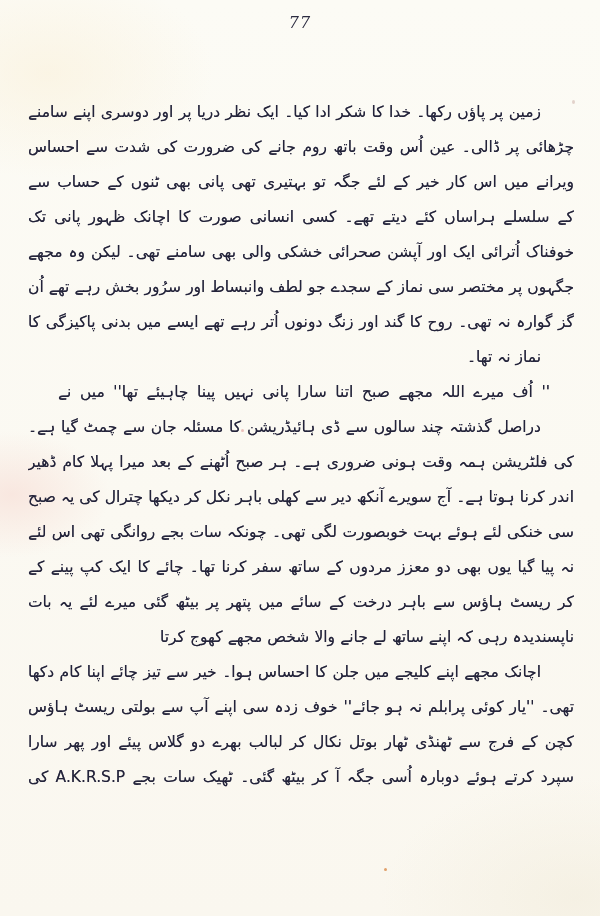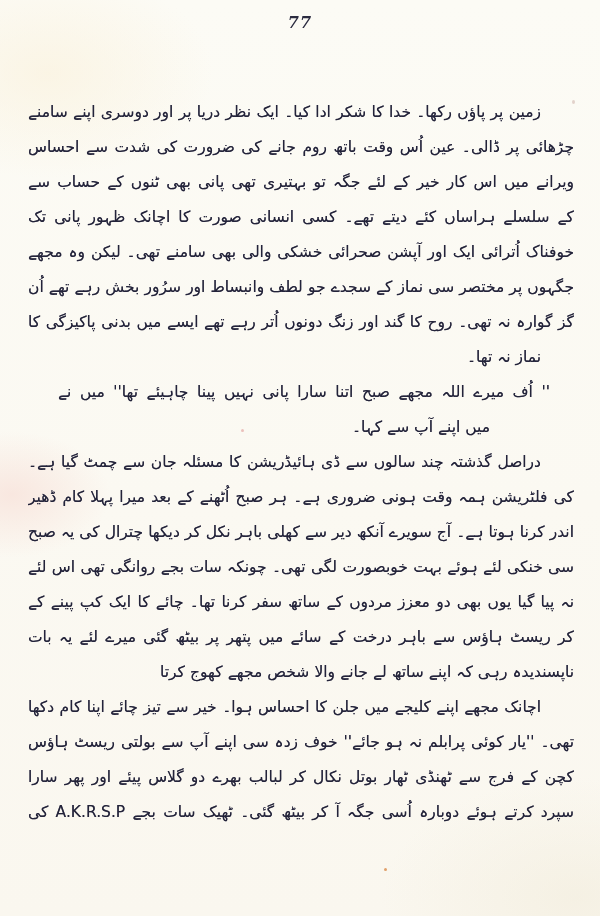--- a/index.html
+++ b/index.html
@@ -10,21 +10,21 @@
       radial-gradient(220px 140px at 8% 8%, rgba(250,242,222,0.7), rgba(250,242,222,0) 75%),
       radial-gradient(260px 160px at 96% 98%, rgba(240,234,216,0.5), rgba(240,234,216,0) 75%),
       linear-gradient(180deg,#fcfbf5 0%,#fbf9f2 55%,#faf7ef 100%);
     font-family:"DejaVu Sans","Liberation Sans",sans-serif;
     color:#23233a;
   }
   .page-number{
     position:absolute;top:13px;left:0;right:0;
     text-align:center;
     font-family:"DejaVu Serif","Liberation Serif",serif;
-    font-style:italic;font-weight:700;font-size:16px;
+    font-style:italic;font-weight:400;font-size:16px;
     letter-spacing:1px;color:#2b2b40;
   }
   .text-block{
     position:absolute;top:95px;left:28px;width:546px;
     direction:rtl;
   }
   .line{
     height:35px;line-height:35px;
     font-size:15.5px;
     overflow:hidden;
@@ -50,21 +50,20 @@
 <div class="text-block" dir="rtl" lang="ur">
   <div class="line j pi">زمین پر پاؤں رکھا۔ خدا کا شکر ادا کیا۔ ایک نظر دریا پر اور دوسری اپنے سامنے عمودی</div>
   <div class="line j">چڑھائی پر ڈالی۔ عین اُس وقت باتھ روم جانے کی ضرورت کی شدت سے احساس ہوا۔ یہاں اس</div>
   <div class="line j">ویرانے میں اس کار خیر کے لئے جگہ تو بہتیری تھی پانی بھی ٹنوں کے حساب سے موجود تھا۔ پر ''اگر''</div>
   <div class="line j">کے سلسلے ہراساں کئے دیتے تھے۔ کسی انسانی صورت کا اچانک ظہور پانی تک رسائی کے لئے</div>
   <div class="line j">خوفناک اُترائی ایک اور آپشن صحرائی خشکی والی بھی سامنے تھی۔ لیکن وہ مجھے قبول نہ تھی۔ اجنبی</div>
   <div class="line j">جگہوں پر مختصر سی نماز کے سجدے جو لطف وانبساط اور سرُور بخش رہے تھے اُن سے محرومی مجھے ہر</div>
   <div class="line j">گز گوارہ نہ تھی۔ روح کا گند اور زنگ دونوں اُتر رہے تھے ایسے میں بدنی پاکیزگی کا متاثر ہونا بھی</div>
   <div class="line r e8">نماز نہ تھا۔</div>
   <div class="line j q9">'' اُف میرے اللہ مجھے صبح اتنا سارا پانی نہیں پینا چاہیئے تھا'' میں نے رونکھی آواز</div>
-  <div class="line r p10">میں اپنے آپ سے کہا۔</div>
   <div class="line j pi">دراصل گذشتہ چند سالوں سے ڈی ہائیڈریشن کا مسئلہ جان سے چمٹ گیا ہے۔ گردوں</div>
   <div class="line j">کی فلٹریشن ہمہ وقت ہونی ضروری ہے۔ ہر صبح اُٹھنے کے بعد میرا پہلا کام ڈھیر سارا پانی جسم کے</div>
   <div class="line j">اندر کرنا ہوتا ہے۔ آج سویرے آنکھ دیر سے کھلی باہر نکل کر دیکھا چترال کی یہ صبح اپنے اندر ہلکی ہلکی</div>
   <div class="line j">سی خنکی لئے ہوئے بہت خوبصورت لگی تھی۔ چونکہ سات بجے روانگی تھی اس لئے پانی اُس تواتر سے</div>
   <div class="line j">نہ پیا گیا یوں بھی دو معزز مردوں کے ساتھ سفر کرنا تھا۔ چائے کا ایک کپ پینے کے بعد میں تیار ہو</div>
   <div class="line j">کر ریسٹ ہاؤس سے باہر درخت کے سائے میں پتھر پر بیٹھ گئی میرے لئے یہ بات ہمیشہ</div>
   <div class="line j pl17">ناپسندیدہ رہی کہ اپنے ساتھ لے جانے والا شخص مجھے کھوج کرتا پھرے۔</div>
   <div class="line j pi">اچانک مجھے اپنے کلیجے میں جلن کا احساس ہوا۔ خیر سے تیز چائے اپنا کام دکھا رہی</div>
   <div class="line j">تھی۔ ''یار کوئی پرابلم نہ ہو جائے'' خوف زدہ سی اپنے آپ سے بولتی ریسٹ ہاؤس کی طرف بھاگی</div>
   <div class="line j">کچن کے فرج سے ٹھنڈی ٹھار بوتل نکال کر لبالب بھرے دو گلاس پیئے اور پھر سارا معاملہ اللہ کے</div>

